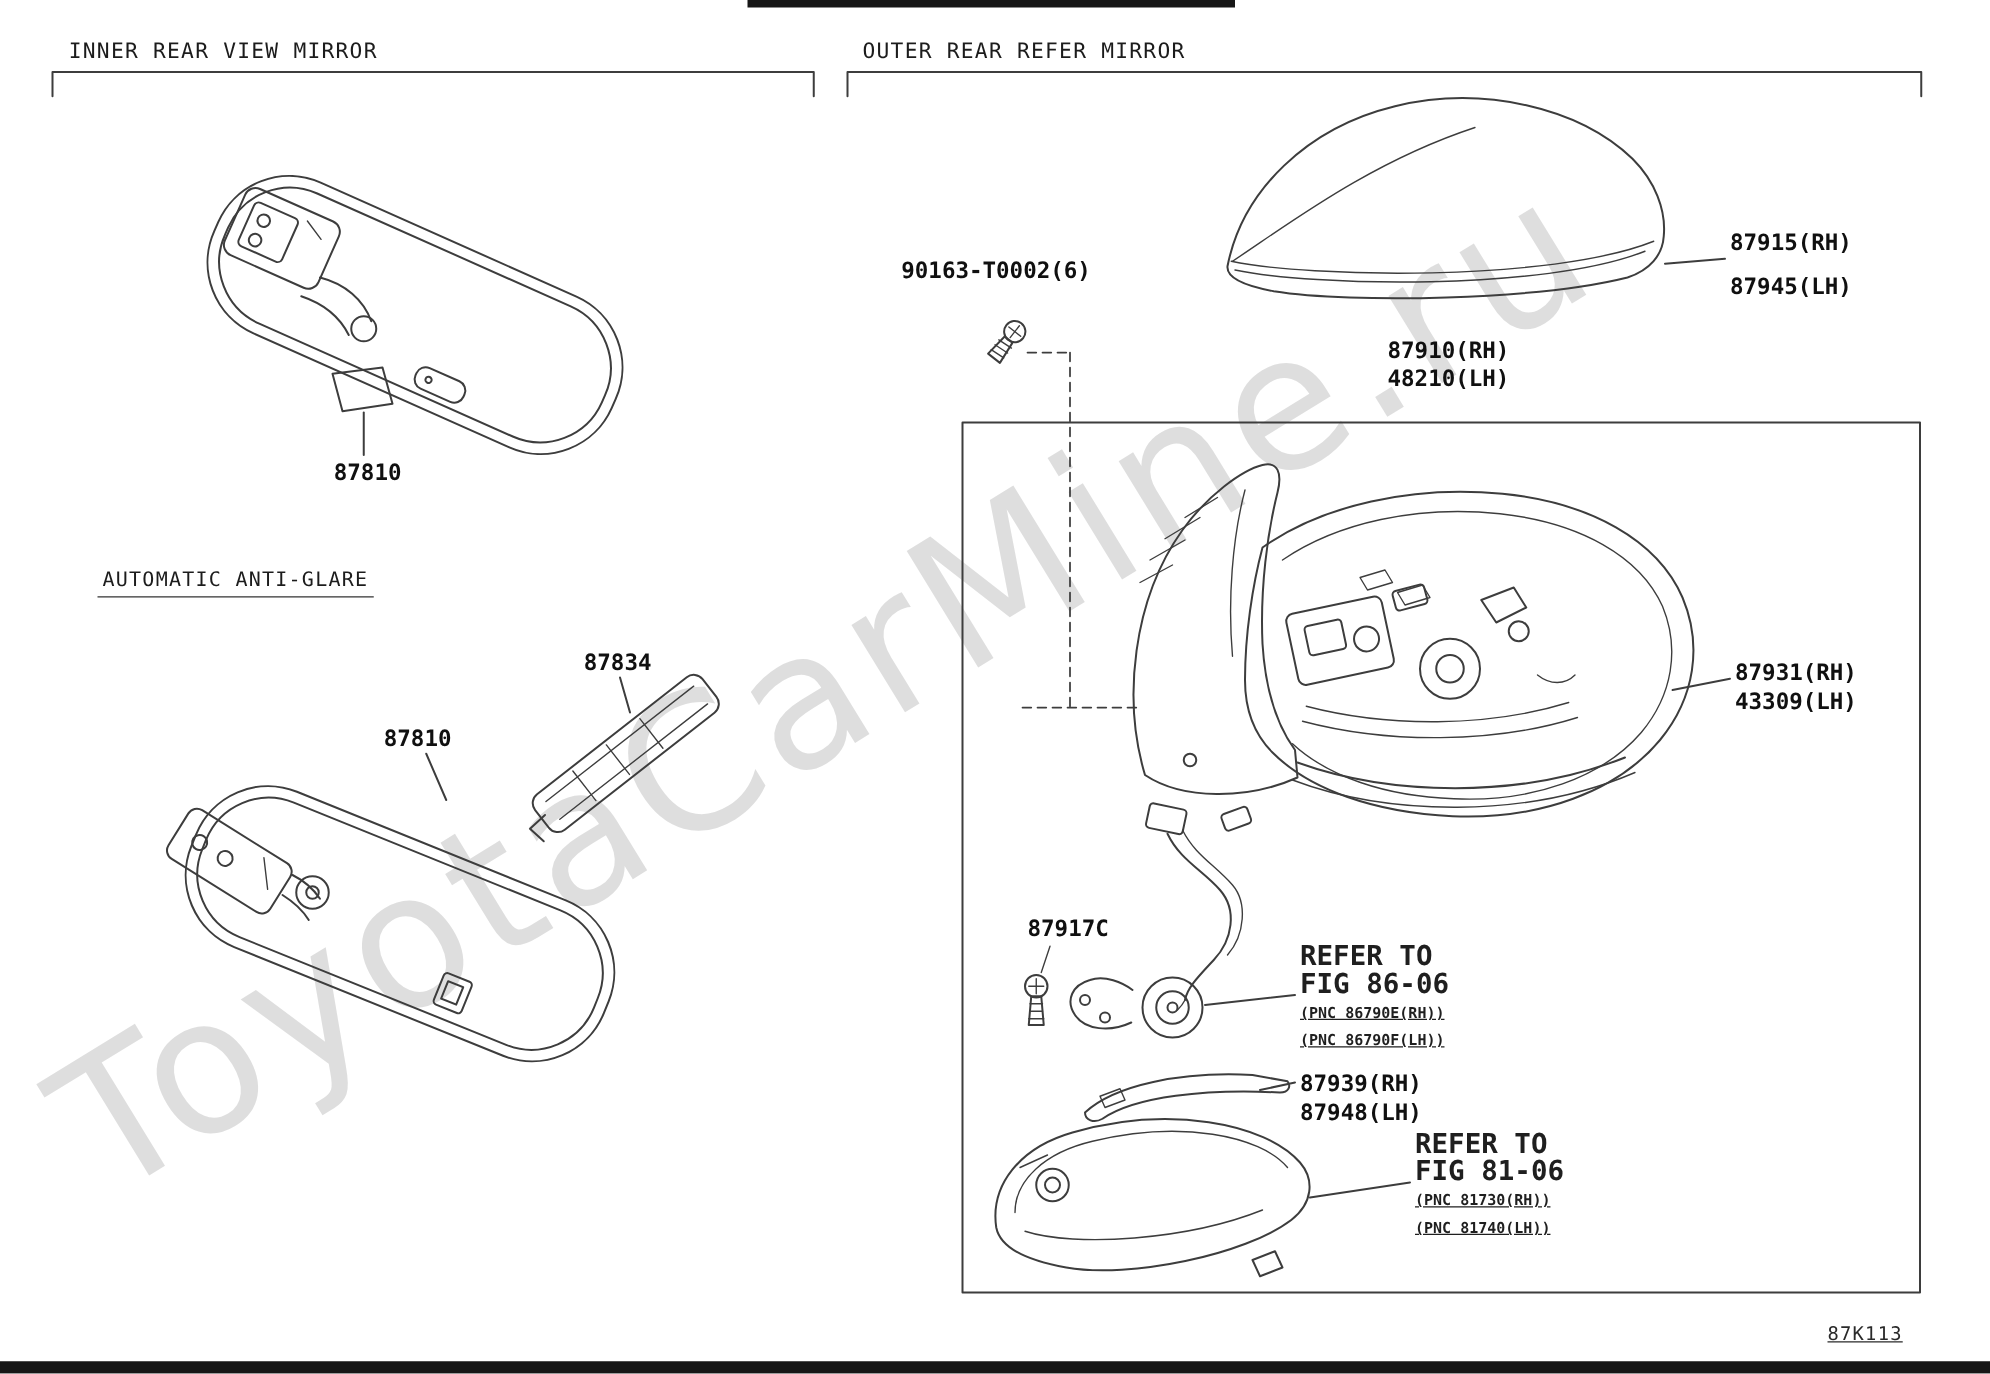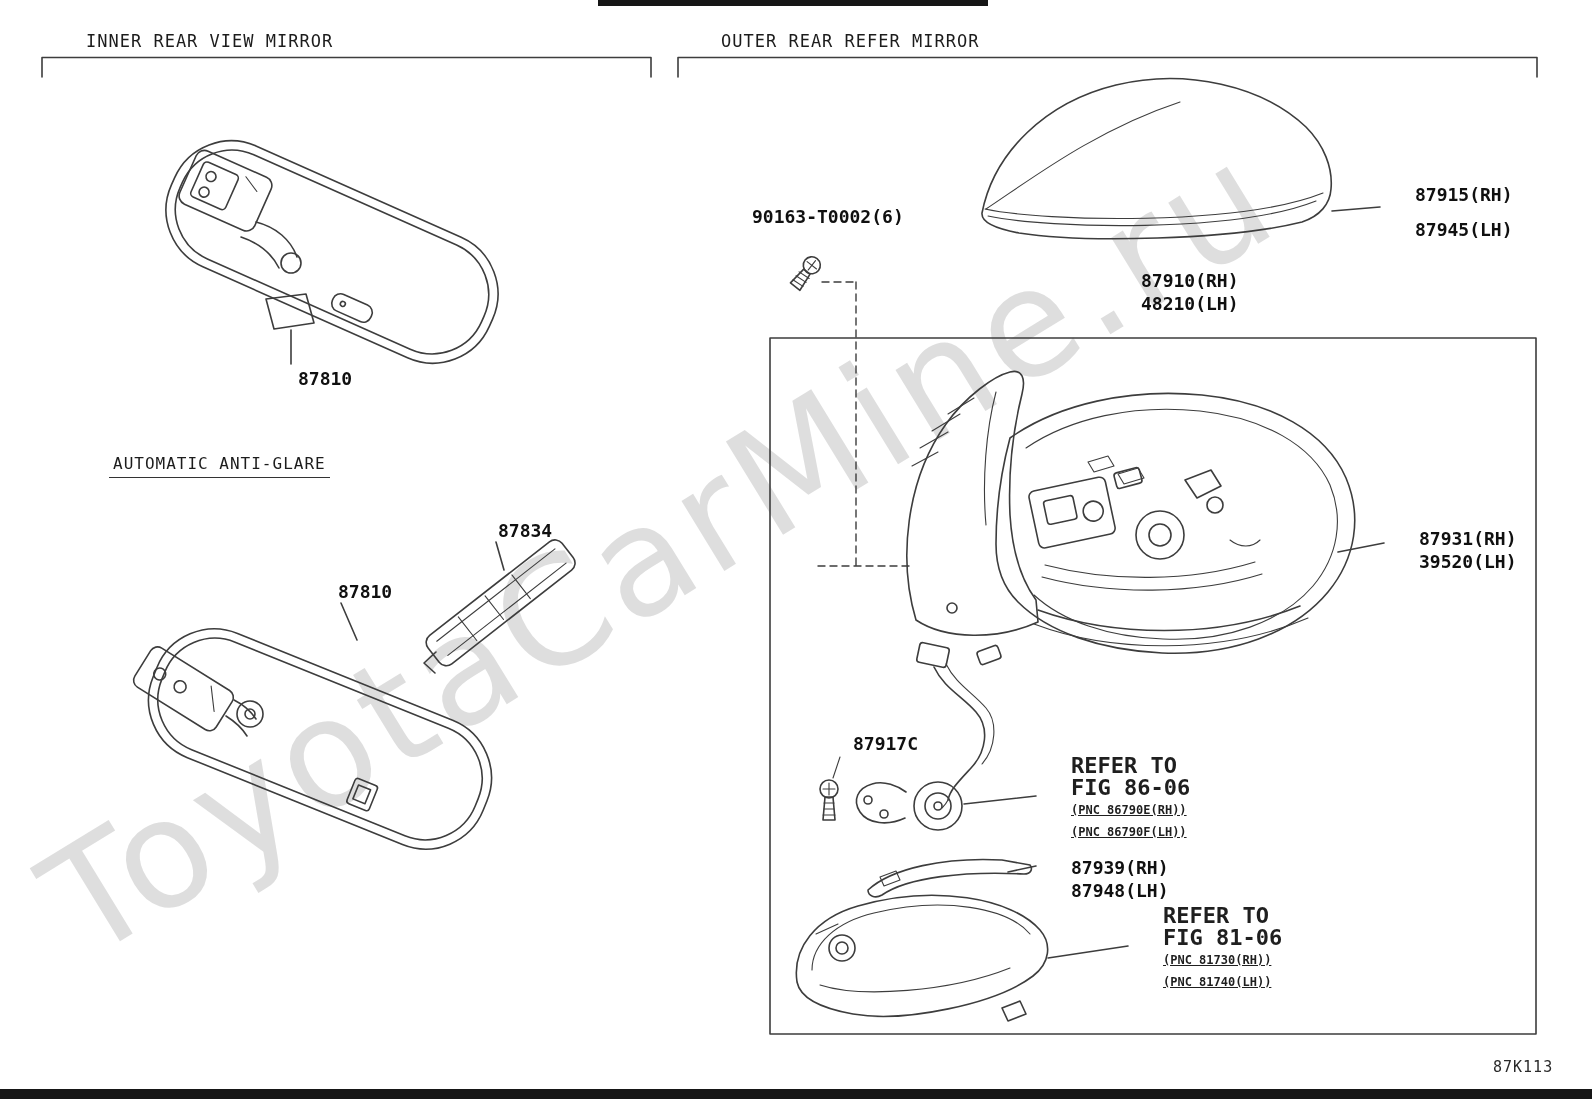--- a/index.html
+++ b/index.html
@@ -19,27 +19,27 @@
     color:rgba(105,105,105,0.22);
     z-index:0;pointer-events:none;
   }
   svg.art{position:absolute;left:0;top:0;z-index:1;}
   svg.art path,svg.art rect,svg.art circle,svg.art line{
     fill:none;stroke:#3d3d3d;stroke-width:1.6;
     stroke-linecap:round;stroke-linejoin:round;
   }
   svg.art .dashed{stroke-dasharray:7 5;stroke-width:1.4;}
   svg.art .thin{stroke-width:1.1;}
-  .abs{position:absolute;z-index:2;white-space:nowrap;margin-left:31px;}
+  .abs{position:absolute;z-index:2;white-space:nowrap;}
   .hdr{font-size:17px;letter-spacing:1px;color:#1c1c1c;}
   .lbl{font-size:18px;font-weight:700;color:#101010;}
   .sub{font-size:16px;letter-spacing:1px;border-bottom:1.5px solid #333;padding:0 4px 4px 4px;}
   .refline{font-size:22px;font-weight:700;line-height:22px;}
   .refline.pnc{font-size:12px;text-decoration:underline;}
-  .code{font-size:15px;letter-spacing:1px;color:#2a2a2a;}
+  .code{font-size:15px;letter-spacing:1px;color:#2a2a2a;text-decoration:underline;}
   .topbar{position:absolute;left:598px;top:0;width:390px;height:6px;background:#161616;z-index:3;}
   .bottombar{position:absolute;left:0;bottom:0;width:100%;height:10px;background:#161616;z-index:3;}
 </style>
 </head>
 <body>
 
 <div class="canvas">
 
   <div class="watermark">ToyotaCarMine.ru</div>
 
@@ -202,21 +202,21 @@
   <div class="abs lbl" style="left:267px;top:368px">87810</div>
   <div class="abs lbl" style="left:307px;top:581px">87810</div>
   <div class="abs lbl" style="left:467px;top:520px">87834</div>
 
   <div class="abs lbl" style="left:721px;top:206px">90163-T0002(6)</div>
   <div class="abs lbl" style="left:1384px;top:184px">87915(RH)</div>
   <div class="abs lbl" style="left:1384px;top:219px">87945(LH)</div>
   <div class="abs lbl" style="left:1110px;top:270px">87910(RH)</div>
   <div class="abs lbl" style="left:1110px;top:293px">48210(LH)</div>
   <div class="abs lbl" style="left:1388px;top:528px">87931(RH)</div>
-  <div class="abs lbl" style="left:1388px;top:551px">39520(LH)</div>
+  <div class="abs lbl" style="left:1388px;top:551px">43309(LH)</div>
   <div class="abs lbl" style="left:822px;top:733px">87917C</div>
   <div class="abs lbl" style="left:1040px;top:857px">87939(RH)</div>
   <div class="abs lbl" style="left:1040px;top:880px">87948(LH)</div>
 
   <div class="abs" style="left:1040px;top:755px">
     <div class="refline">REFER TO</div>
     <div class="refline">FIG 86-06</div>
     <div class="refline pnc">(PNC 86790E(RH))</div>
     <div class="refline pnc">(PNC 86790F(LH))</div>
   </div>

